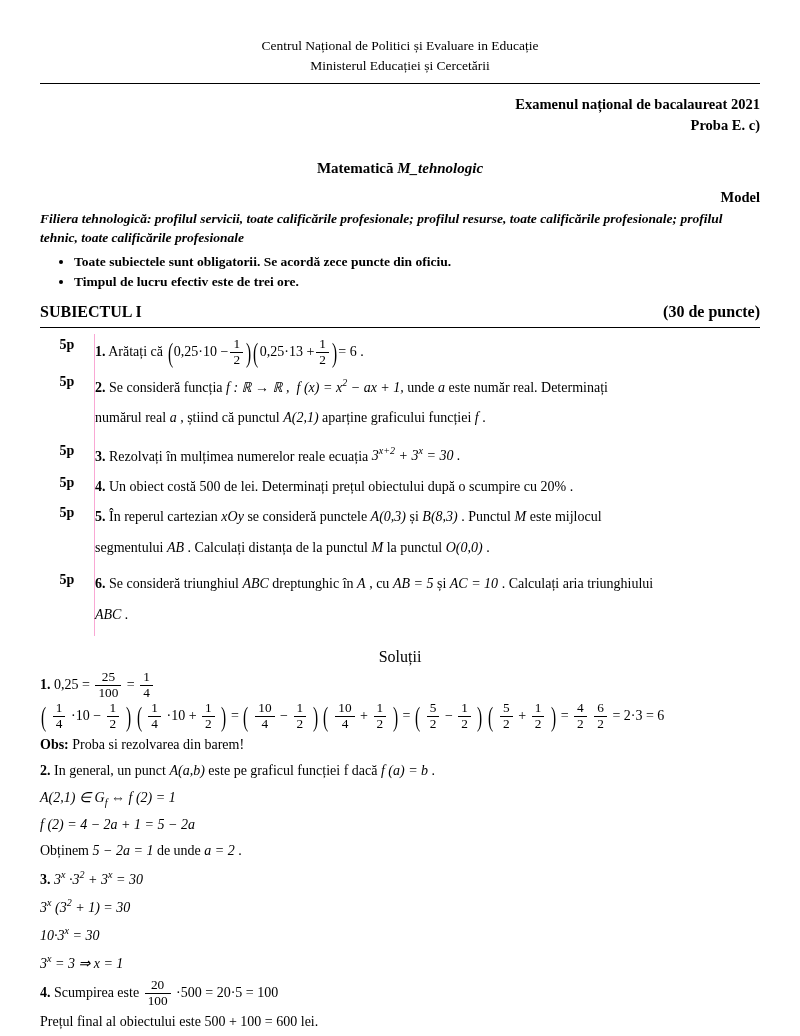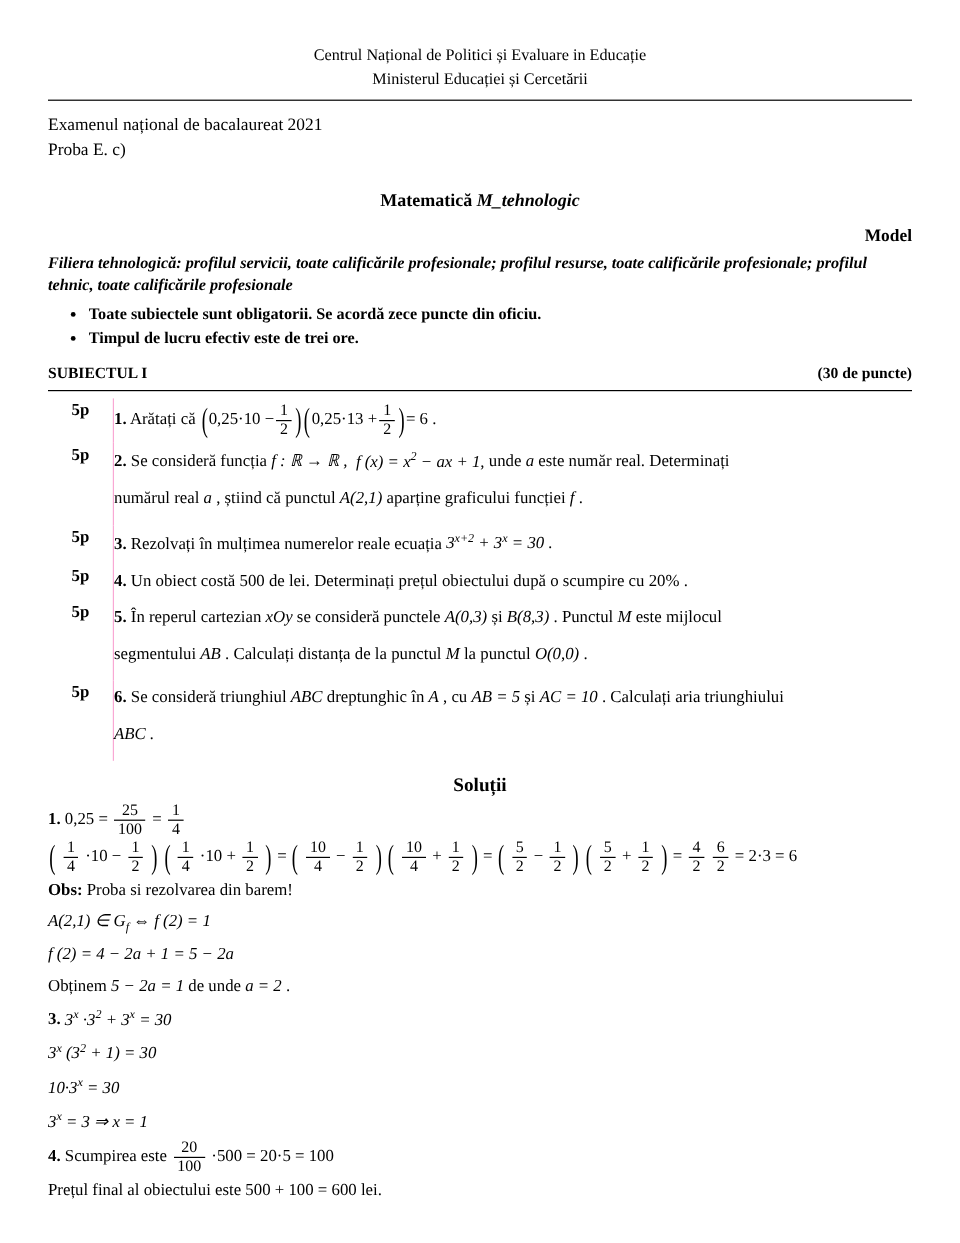--- a/index.html
+++ b/index.html
@@ -23,22 +23,22 @@
   .ministry {
     text-align: center;
     font-size: 13.5px;
     line-height: 1.45;
   }
   .rule {
     border-top: 1px solid #000;
     margin: 8px 0 10px 0;
   }
   .exam-title {
-    text-align: left;
-    font-weight: normal;
+    text-align: right;
+    font-weight: bold;
     font-size: 14.5px;
     line-height: 1.45;
   }
   .subject-title {
     text-align: center;
     font-weight: bold;
     font-size: 15px;
     margin-top: 24px;
   }
   .subject-title .ital {
@@ -64,21 +64,21 @@
     font-size: 13.5px;
   }
   ul.notes li {
     line-height: 1.45;
   }
   .subiectul-row {
     display: flex;
     justify-content: space-between;
     align-items: flex-start;
     font-weight: bold;
-    font-size: 13px;
+    font-size: 16px;
     margin-top: 12px;
     margin-bottom: 6px;
   }
   .hr-thin {
     border-top: 1px solid #000;
     margin: 2px 0 6px 0;
   }
   table.items {
     width: 100%;
     border-collapse: collapse;
@@ -103,21 +103,21 @@
     text-align: justify;
   }
   .itemnum {
     font-weight: bold;
   }
   .mi { font-style: italic; }
   .sup { vertical-align: super; font-size: 0.72em; }
   .sub { vertical-align: sub; font-size: 0.72em; }
   .solutii {
     text-align: center;
-    font-weight: bold;
+    font-weight: normal;
     font-size: 16px;
     margin: 12px 0 4px 0;
   }
   .sub-head {
     font-weight: bold;
     font-size: 14px;
     text-decoration: underline;
     margin-top: 2px;
   }
   .sol {
@@ -323,20 +323,24 @@
       <span>=</span>
       <span class="frac"><span class="num">4</span><span class="den">2</span></span>
       <span class="frac"><span class="num">6</span><span class="den">2</span></span>
       <span>= 2·3 = 6</span>
     </div>
 
     <div>
       <span class="lbl">Obs:</span><span> Proba si rezolvarea din barem!</span>
     </div>
 
+    <div>
+      <span class="lbl">2.</span>
+      <span>In general, un punct </span><span class="mi">A(a,b)</span><span> este pe graficul funcției f dacă </span><span class="mi">f (a) = b</span><span> .</span>
+    </div>
 
     <div>
       <span class="mi"><span>A(2,1) ∈ G</span><span class="sub">f</span><span> ⇔ f (2) = 1</span></span>
     </div>
 
     <div>
       <span class="mi">f (2) = 4 − 2a + 1 = 5 − 2a</span>
     </div>
 
     <div>

